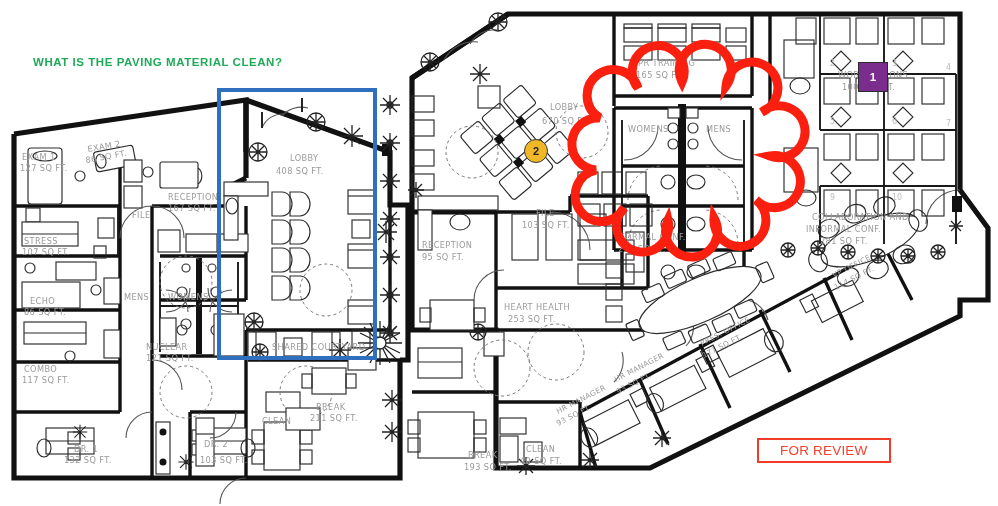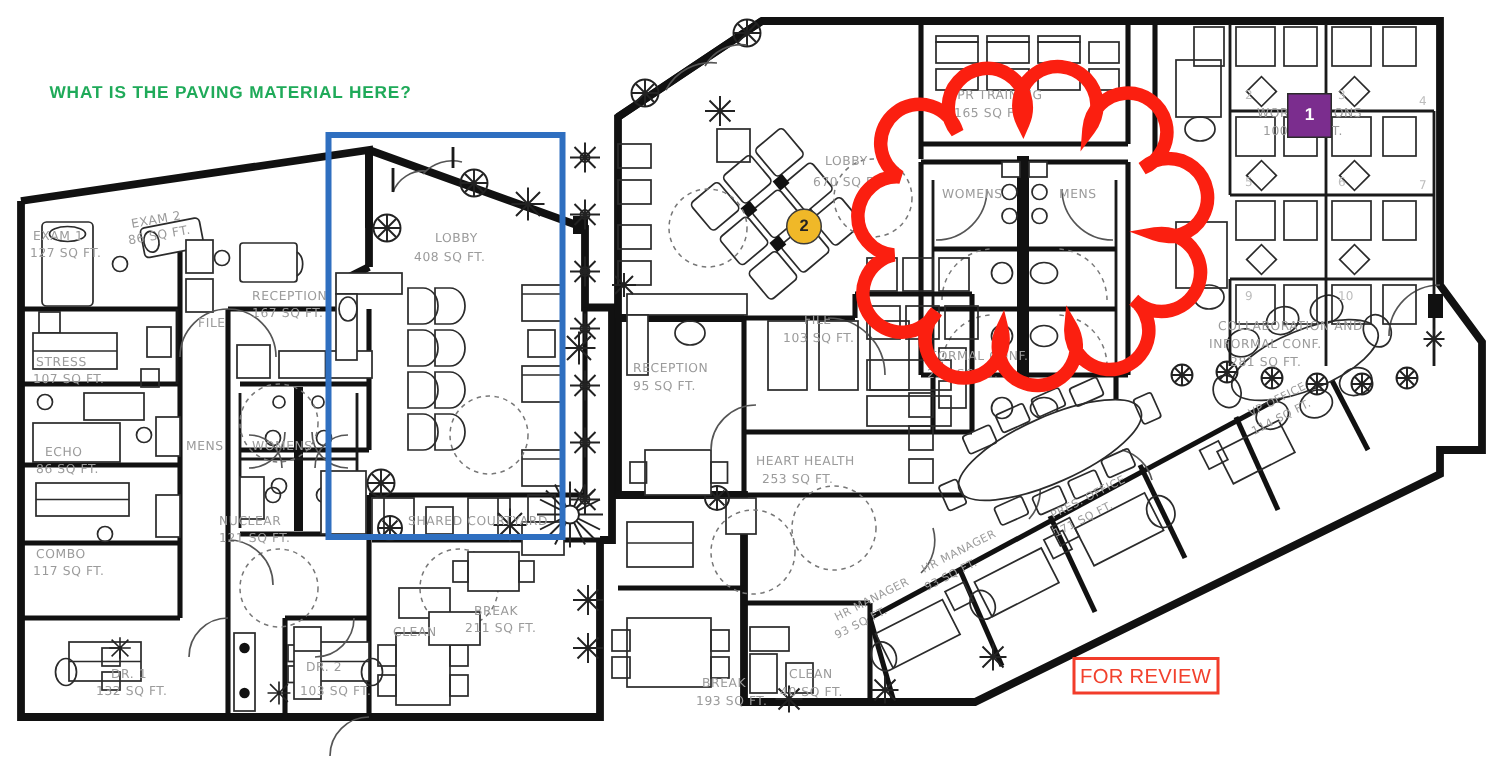--- a/index.html
+++ b/index.html
@@ -25,22 +25,22 @@
   .rm-label.s2{font-size:7.4px;}
   .ws-num{font-family:"DejaVu Sans",sans-serif;font-size:8px;fill:#bdbdbd;}
 
   .question{position:absolute;left:33px;top:56px;font-size:11.5px;
             font-weight:bold;color:#1faa59;letter-spacing:.55px;
             font-family:"Liberation Sans",sans-serif;white-space:nowrap;}
 
   .blue-box{position:absolute;left:217px;top:88px;width:160px;height:272px;
             border:4px solid #2f6fc0;box-sizing:border-box;background:transparent;}
 
-  .review{position:absolute;left:715px;top:438px;border:2px solid #f23c2a;
-          color:#f2412d;font-size:13.5px;padding:3px 3px;letter-spacing:.2px;
+  .review{position:absolute;left:757px;top:438px;border:2px solid #f23c2a;
+          color:#f2412d;font-size:13.5px;padding:3px 21px;letter-spacing:.2px;
           font-family:"Liberation Sans",sans-serif;background:transparent;}
 
   .marker{position:absolute;display:flex;align-items:center;
           justify-content:center;font-size:11.5px;font-weight:bold;color:#fff;
           font-family:"Liberation Sans",sans-serif;}
   .marker.m1{left:858px;top:62px;width:28px;height:28px;background:#7b2d8e;
              border:1.5px solid #2b2b2b;color:#ffffff;}
   .marker.m2{left:524px;top:139px;width:22px;height:22px;background:#f0b828;
              border:1.5px solid #3a3a3a;border-radius:50%;color:#222;font-size:11px;}
 </style>
@@ -693,21 +693,21 @@
          a26,26 0 1 1 36,26
          a26,26 0 1 1 8,44
          a26,26 0 1 1 -14,44
          a26,26 0 1 1 -42,18
          a26,26 0 1 1 -46,2
          a26,26 0 1 1 -44,-12
          a26,26 0 1 1 -28,-38
          a26,26 0 1 1 4,-52 Z"></path>
   </svg>
 
-  <div class="question">WHAT IS THE PAVING MATERIAL HERE?</div>
+  <div class="question">WHAT IS THE PAVING MATERIAL CLEAN?</div>
 
   <div class="blue-box"></div>
 
   <div class="marker m1">1</div>
   <div class="marker m2">2</div>
 
   <div class="review">FOR REVIEW</div>
 </div>
 
 </body></html>

